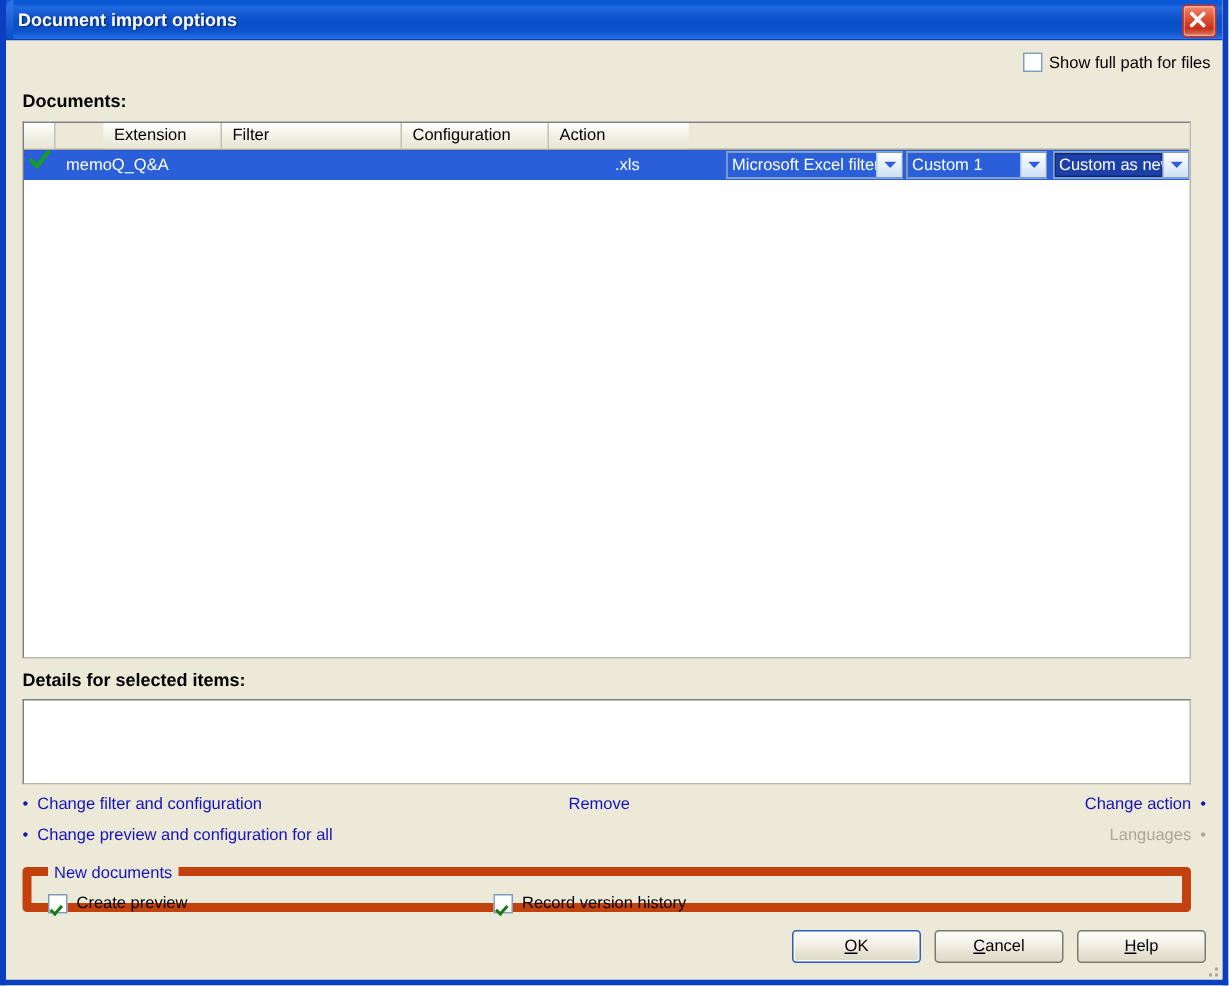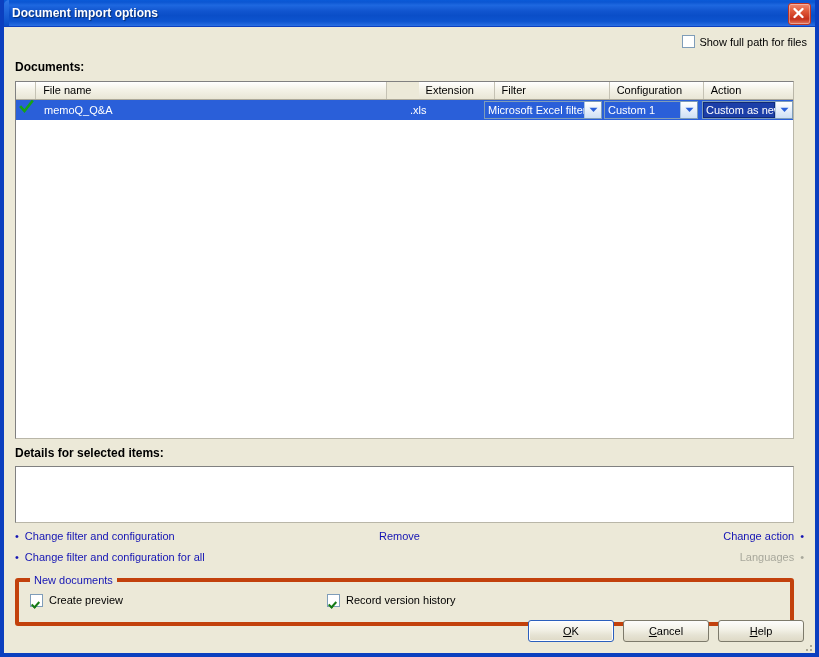--- a/index.html
+++ b/index.html
@@ -253,23 +253,23 @@
   .l-left { position: absolute; left: 0; top: 0; display:flex; gap:6px; align-items:center;}
   .l-mid  { position: absolute; left: 364px; top: 0; }
   .l-right{ position: absolute; right: 0; top: 0; display:flex; gap:6px; align-items:center;}
 
   
   .groupbox {
     position: absolute;
     left: 11px;
     top: 551px;
     width: 779px;
-    height: 48px;
-    box-sizing: border-box;
-    border: 4px solid #c2410c;
+    height: 30px;
+    box-sizing: border-box;
+    border: 6px solid #c2410c;
     border-radius: 3px;
   }
   .gb-title {
     position: absolute;
     left: 11px;
     top: -8px;
     background: #ece9d8;
     padding: 0 4px;
     color: #1414b4;
     font-size: 11px;
@@ -348,21 +348,20 @@
 
     <div class="topcheck">
       <span class="cb"></span>
       <span class="lbl">Show full path for files</span>
     </div>
 
     <div class="listview">
 
       <div class="lv-header">
         <div class="lv-th narrow" style="width:21px;"></div>
-        <div class="lv-th" style="width:366px;">File name</div>
         <div class="lv-th" style="width:79px;margin-left:32px;">Extension</div>
         <div class="lv-th" style="width:120px;">Filter</div>
         <div class="lv-th" style="width:98px;">Configuration</div>
         <div class="lv-th" style="width:93px; border-right:none;">Action</div>
       </div>
 
       <div class="lv-row">
 
         <div class="lv-td check" style="width:21px;">
           <span class="check-mark">
@@ -426,21 +425,21 @@
       </div>
       <div class="l-right">
         <span class="lnk">Change action</span>
         <span class="bullet">•</span>
       </div>
     </div>
 
     <div class="linkrow" style="top:524px;">
       <div class="l-left">
         <span class="bullet">•</span>
-        <span class="lnk">Change filter and configuration for all</span>
+        <span class="lnk">Change preview and configuration for all</span>
       </div>
       <div class="l-right">
         <span class="lnk disabled">Languages</span>
         <span class="bullet disabled">•</span>
       </div>
     </div>
 
     <div class="groupbox">
       <div class="gb-title">New documents</div>
 

